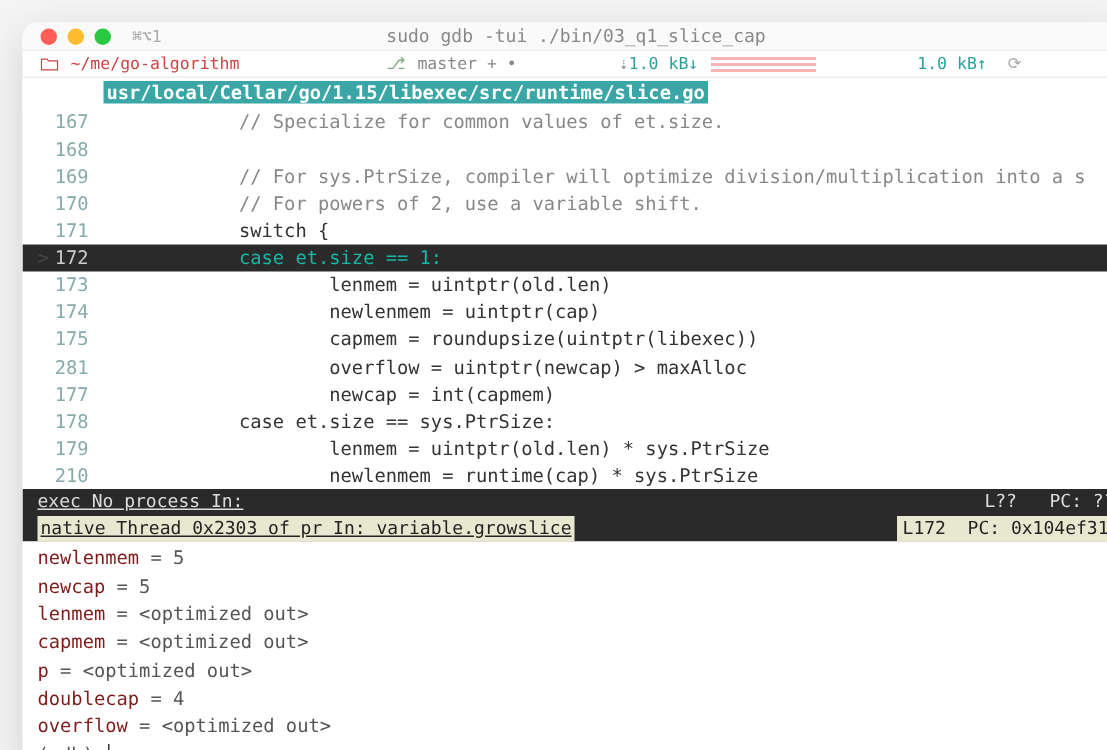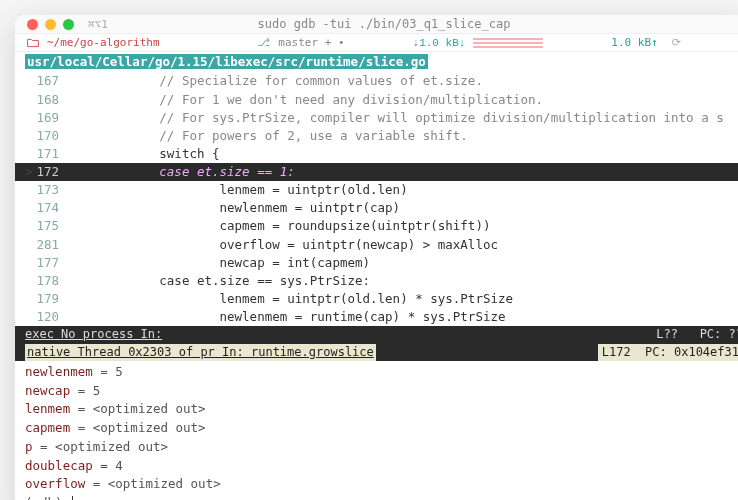--- a/index.html
+++ b/index.html
@@ -46,55 +46,56 @@
     border-bottom: 1px solid #eee;
     font-size: 11px;
     color: #888;
   }
   .folder-ic { width: 12px; height: 10px; }
   .path { color: #c44; }
   .spacer-col { flex: 1; }
   .branch-ic { color: #8a8; margin-left: 90px; }
   .branch { color: #888; text-align: right; }
   .net { color: #999; margin-left: 60px; }
-  .net .down { color: #2aa198; font-family: Liberation Mono, monospace; }
+  .net .down { color: #2aa198; }
   .net .up { color: #2aa198; text-align: center; }
   .spark {
     width: 70px; height: 10px; background: linear-gradient(#e66 50%, transparent 50%);
     background-size: 4px 4px; opacity: 0.5;
   }
   .sync-ic { color: #aaa; margin-left: 6px; }
   .code-area {
     flex: 0 0 auto;
     background: #fff;
     line-height: 1.45;
     font-size: 12.5px;
   }
   .filepath-line {
     padding: 1px 10px;
     background: #fff;
   }
   .filepath-hl {
     background: #3aa6a6; color: #fff; padding: 0 2px;
     font-weight: bold;
+    margin-left: 44px;
   }
   .code-line {
     display: flex;
     white-space: pre;
     padding: 0 10px;
   }
   .gutter { width: 36px; text-align: right; color: #8aa; padding-right: 10px; }
   .marker { width: 8px; color: #444; }
   .code-txt { color: #333; text-align: center; }
   .code-txt.comment { color: #888; }
   .code-line.current {
     background: #2a2a2a;
   }
   .code-line.current .gutter { color: #ccc; }
-  .code-line.current .code-txt { color: #f0abfc; font-style: italic; }
+  .code-line.current .code-txt { color: #14b8a6; }
 
   .statusbar {
     background: #2a2a2a; color: #ddd;
     font-size: 12px;
     line-height: 1.45;
   }
   .status-row { display: flex; padding: 0 10px; white-space: pre; }
   .status-left { flex: 1; text-decoration: underline; }
   .status-right { }
   .status-row.hl .status-right { background: #e8e8d0; color: #222; padding: 0 4px; }
@@ -144,43 +145,43 @@
     <span class="sync-ic">⟳</span>
     <div class="spacer-col"></div>
   </div>
 
   <div class="code-area">
     <div class="filepath-line">
       <span class="filepath-hl">usr/local/Cellar/go/1.15/libexec/src/runtime/slice.go</span>
     </div>
     <div id="code-lines">
         <div class="code-line"><span class="marker"> </span><span class="gutter">167</span><span class="code-txt comment">            // Specialize for common values of et.size.</span></div>
-        <div class="code-line"><span class="marker"> </span><span class="gutter">168</span><span class="code-txt comment">            // For 1 we don't need any division/multiplication.</span></div>
+        <div class="code-line"><span class="marker"> </span><span class="gutter">168</span></div>
         <div class="code-line"><span class="marker"> </span><span class="gutter">169</span><span class="code-txt comment">            // For sys.PtrSize, compiler will optimize division/multiplication into a s</span></div>
         <div class="code-line"><span class="marker"> </span><span class="gutter">170</span><span class="code-txt comment">            // For powers of 2, use a variable shift.</span></div>
         <div class="code-line"><span class="marker"> </span><span class="gutter">171</span><span class="code-txt">            switch {</span></div>
         <div class="code-line current"><span class="marker">&gt;</span><span class="gutter">172</span><span class="code-txt">            case et.size == 1:</span></div>
         <div class="code-line"><span class="marker"> </span><span class="gutter">173</span><span class="code-txt">                    lenmem = uintptr(old.len)</span></div>
         <div class="code-line"><span class="marker"> </span><span class="gutter">174</span><span class="code-txt">                    newlenmem = uintptr(cap)</span></div>
-        <div class="code-line"><span class="marker"> </span><span class="gutter">175</span><span class="code-txt">                    capmem = roundupsize(uintptr(shift))</span></div>
+        <div class="code-line"><span class="marker"> </span><span class="gutter">175</span><span class="code-txt">                    capmem = roundupsize(uintptr(libexec))</span></div>
         <div class="code-line"><span class="marker"> </span><span class="gutter">281</span><span class="code-txt">                    overflow = uintptr(newcap) &gt; maxAlloc</span></div>
         <div class="code-line"><span class="marker"> </span><span class="gutter">177</span><span class="code-txt">                    newcap = int(capmem)</span></div>
         <div class="code-line"><span class="marker"> </span><span class="gutter">178</span><span class="code-txt">            case et.size == sys.PtrSize:</span></div>
         <div class="code-line"><span class="marker"> </span><span class="gutter">179</span><span class="code-txt">                    lenmem = uintptr(old.len) * sys.PtrSize</span></div>
-        <div class="code-line"><span class="marker"> </span><span class="gutter">120</span><span class="code-txt">                    newlenmem = runtime(cap) * sys.PtrSize</span></div>
+        <div class="code-line"><span class="marker"> </span><span class="gutter">210</span><span class="code-txt">                    newlenmem = runtime(cap) * sys.PtrSize</span></div>
       </div>
   </div>
 
   <div class="statusbar">
     <div class="status-row">
       <span class="status-left">exec No process In:</span>
       <span class="status-right">L??   PC: ??</span>
     </div>
     <div class="status-row row2 hl">
-      <span class="status-left">native Thread 0x2303 of pr In: runtime.growslice</span>
+      <span class="status-left">native Thread 0x2303 of pr In: variable.growslice</span>
       <span class="status-mid"></span>
       <span class="status-right">L172  PC: 0x104ef31</span>
     </div>
   </div>
 
   <div class="gdb-area">
     <div id="gdb-vars">
         <div class="gdb-line"><span class="gdb-var">newlenmem</span><span> = </span><span>5</span></div>
         <div class="gdb-line"><span class="gdb-var">newcap</span><span> = </span><span>5</span></div>
         <div class="gdb-line"><span class="gdb-var">lenmem</span><span> = </span><span>&lt;optimized out&gt;</span></div>

